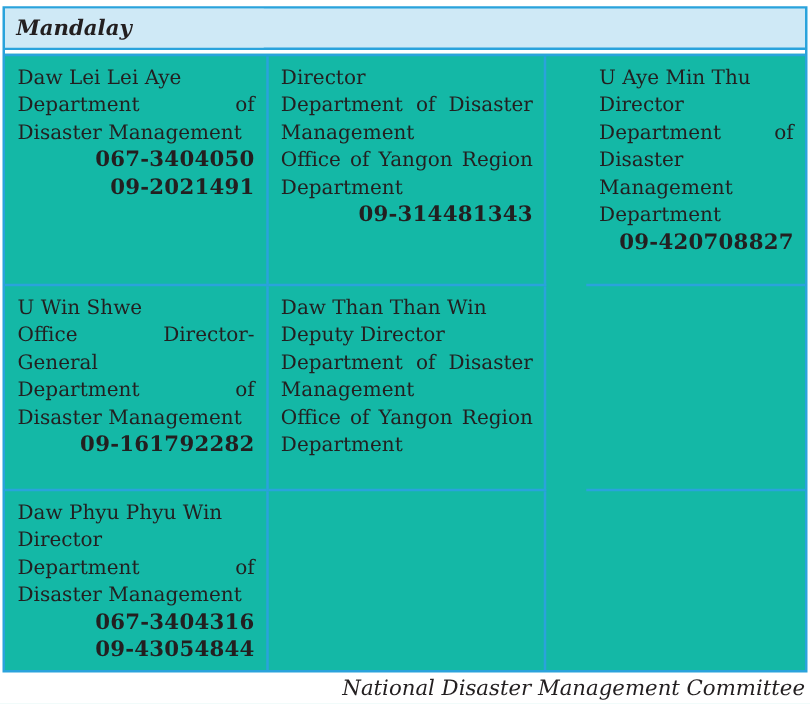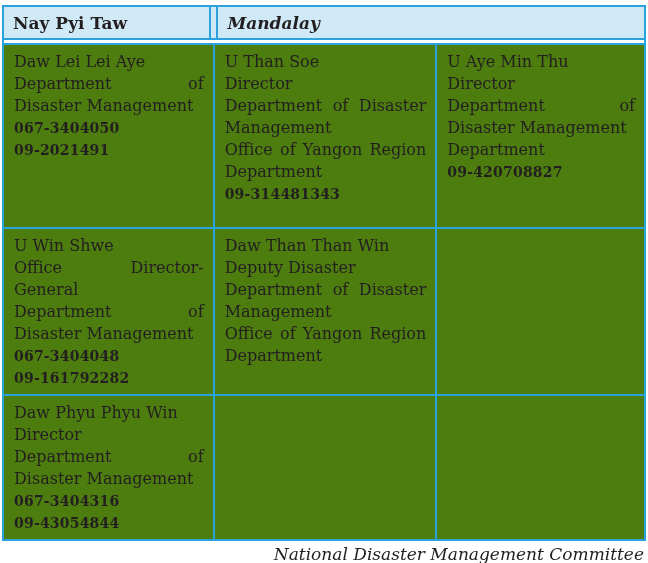--- a/index.html
+++ b/index.html
@@ -38,93 +38,90 @@
     border-right: 2px solid #2aa3dc;
   }
   .hcell:first-child { border-left: none; }
   .hcell:last-child  { border-right: none; font-style: italic; }
   
   .body-grid {
     display: grid;
     grid-template-columns: 212fr 224fr 208fr;
     border-top: 2px solid #2aa3dc;
     margin-top: 3px;
-    background: #4d7c0f;
+    background: #14b8a6;
   }
   .cell {
     box-sizing: border-box;
     padding: 6px 9px 5px 10px;
     border-right: 2px solid #2aa3dc;
     border-bottom: 2px solid #2aa3dc;
     font-size: 16px;
     line-height: 22px;
   }
-  .cell:nth-child(3n) { border-right: none; }
+  .cell:nth-child(3n) { border-right: none; margin-left: 32px; }
   .cell:nth-child(n+7) { border-bottom: none; }
   .r0 { min-height: 184px; }
   .r1 { min-height: 164px; }
   .r2 { min-height: 136px; }
   .line {
     text-align: justify;
     hyphens: manual;
   }
   .phone {
     font-weight: bold;
-    font-size: 14px;
+    font-size: 17px;
     letter-spacing: 0.2px;
-    text-align: left;
+    text-align: right;
   }
   .caption {
     text-align: right;
     font-style: italic;
     font-size: 17px;
     line-height: 22px;
     padding: 2px 2px 0 0;
   }
 </style>
 </head>
 <body>
 
 <div class="page">
   <div class="contact-table">
     <div class="header-row">
-        <div class="hcell">Nay Pyi Taw</div>
         <div class="hcell">Mandalay</div>
       </div>
     <div class="body-grid">
         <div class="cell r0">
           <div class="line">Daw Lei Lei Aye</div>
           <div class="line">Department of Disaster Management</div>
           <div class="line phone">067-3404050</div>
           <div class="line phone">09-2021491</div>
         </div>
         <div class="cell r0">
-          <div class="line">U Than Soe</div>
           <div class="line">Director</div>
           <div class="line">Department of Disaster Management</div>
           <div class="line">Office of Yangon Region Department</div>
           <div class="line phone">09-314481343</div>
         </div>
         <div class="cell r0">
           <div class="line">U Aye Min Thu</div>
           <div class="line">Director</div>
           <div class="line">Department of Disaster Management</div>
           <div class="line">Department</div>
           <div class="line phone">09-420708827</div>
         </div>
         <div class="cell r1">
           <div class="line">U Win Shwe</div>
           <div class="line">Office Director-General</div>
           <div class="line">Department of Disaster Management</div>
-          <div class="line phone">067-3404048</div>
           <div class="line phone">09-161792282</div>
         </div>
         <div class="cell r1">
           <div class="line">Daw Than Than Win</div>
-          <div class="line">Deputy Disaster</div>
+          <div class="line">Deputy Director</div>
           <div class="line">Department of Disaster Management</div>
           <div class="line">Office of Yangon Region Department</div>
         </div>
         <div class="cell r1"></div>
         <div class="cell r2">
           <div class="line">Daw Phyu Phyu Win</div>
           <div class="line">Director</div>
           <div class="line">Department of Disaster Management</div>
           <div class="line phone">067-3404316</div>
           <div class="line phone">09-43054844</div>

